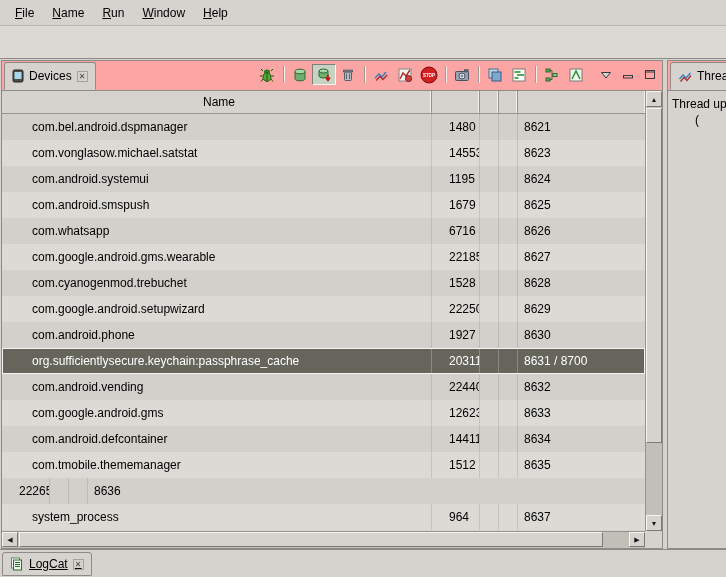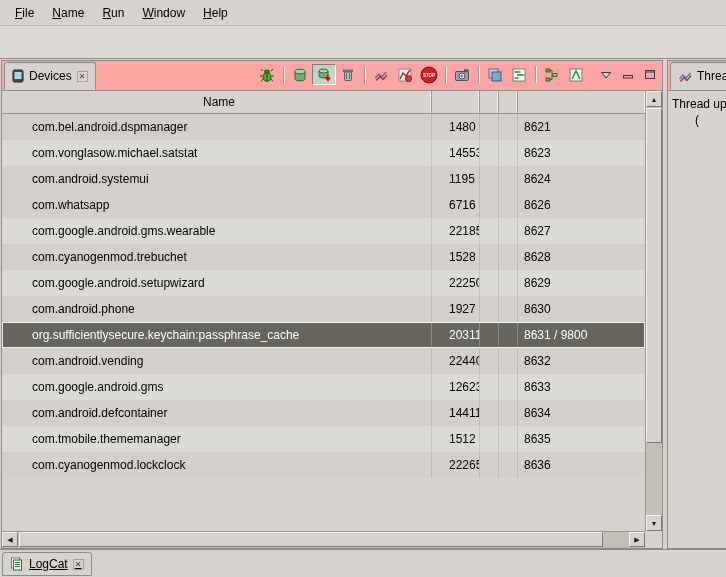--- a/index.html
+++ b/index.html
@@ -332,20 +332,27 @@
             <div class="cell cell-c4"></div>
             <div class="cell cell-port">8623</div>
           </div>
           <div class="row odd">
             <div class="cell cell-name">com.android.systemui</div>
             <div class="cell cell-pid">1195</div>
             <div class="cell cell-c3"></div>
             <div class="cell cell-c4"></div>
             <div class="cell cell-port">8624</div>
           </div>
+          <div class="row even">
+            <div class="cell cell-name">com.android.smspush</div>
+            <div class="cell cell-pid">1679</div>
+            <div class="cell cell-c3"></div>
+            <div class="cell cell-c4"></div>
+            <div class="cell cell-port">8625</div>
+          </div>
           <div class="row odd">
             <div class="cell cell-name">com.whatsapp</div>
             <div class="cell cell-pid">6716</div>
             <div class="cell cell-c3"></div>
             <div class="cell cell-c4"></div>
             <div class="cell cell-port">8626</div>
           </div>
           <div class="row even">
             <div class="cell cell-name">com.google.android.gms.wearable</div>
             <div class="cell cell-pid">22185</div>
@@ -372,21 +379,21 @@
             <div class="cell cell-pid">1927</div>
             <div class="cell cell-c3"></div>
             <div class="cell cell-c4"></div>
             <div class="cell cell-port">8630</div>
           </div>
           <div class="row even selected">
             <div class="cell cell-name">org.sufficientlysecure.keychain:passphrase_cache</div>
             <div class="cell cell-pid">20311</div>
             <div class="cell cell-c3"></div>
             <div class="cell cell-c4"></div>
-            <div class="cell cell-port">8631 / 9800</div>
+            <div class="cell cell-port">8631 / 8700</div>
           </div>
           <div class="row odd">
             <div class="cell cell-name">com.android.vending</div>
             <div class="cell cell-pid">22440</div>
             <div class="cell cell-c3"></div>
             <div class="cell cell-c4"></div>
             <div class="cell cell-port">8632</div>
           </div>
           <div class="row even">
             <div class="cell cell-name">com.google.android.gms</div>
@@ -403,25 +410,31 @@
             <div class="cell cell-port">8634</div>
           </div>
           <div class="row even">
             <div class="cell cell-name">com.tmobile.thememanager</div>
             <div class="cell cell-pid">1512</div>
             <div class="cell cell-c3"></div>
             <div class="cell cell-c4"></div>
             <div class="cell cell-port">8635</div>
           </div>
           <div class="row odd">
-            <div class="cell cell-name">com.cyanogenmod.lockclock</div>
             <div class="cell cell-pid">22265</div>
             <div class="cell cell-c3"></div>
             <div class="cell cell-c4"></div>
             <div class="cell cell-port">8636</div>
+          </div>
+          <div class="row even">
+            <div class="cell cell-name">system_process</div>
+            <div class="cell cell-pid">964</div>
+            <div class="cell cell-c3"></div>
+            <div class="cell cell-c4"></div>
+            <div class="cell cell-port">8637</div>
           </div>
         </div>
 
       <div class="vscroll">
         <div class="sbtn up">▲</div>
         <div class="sthumb"></div>
         <div class="sbtn down">▼</div>
       </div>
       <div class="hscroll">
         <div class="sbtn left">◀</div>

